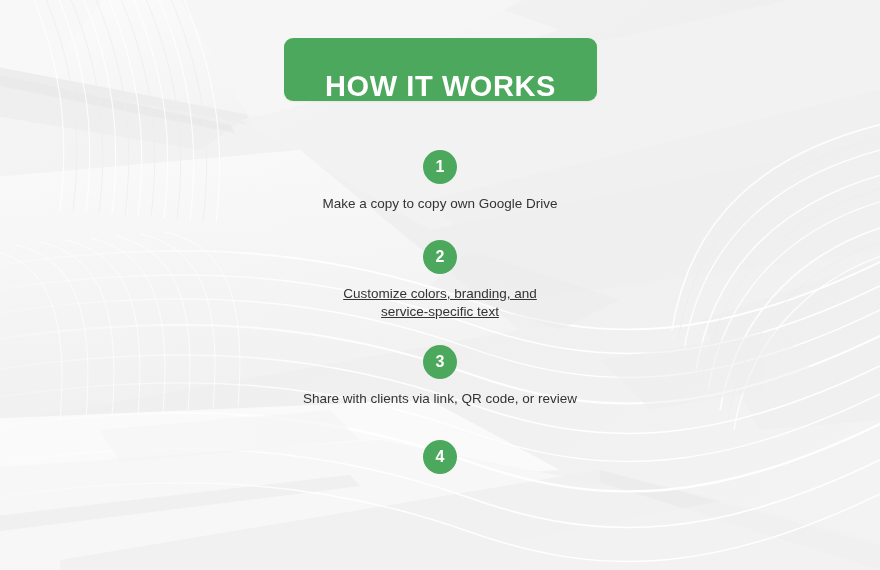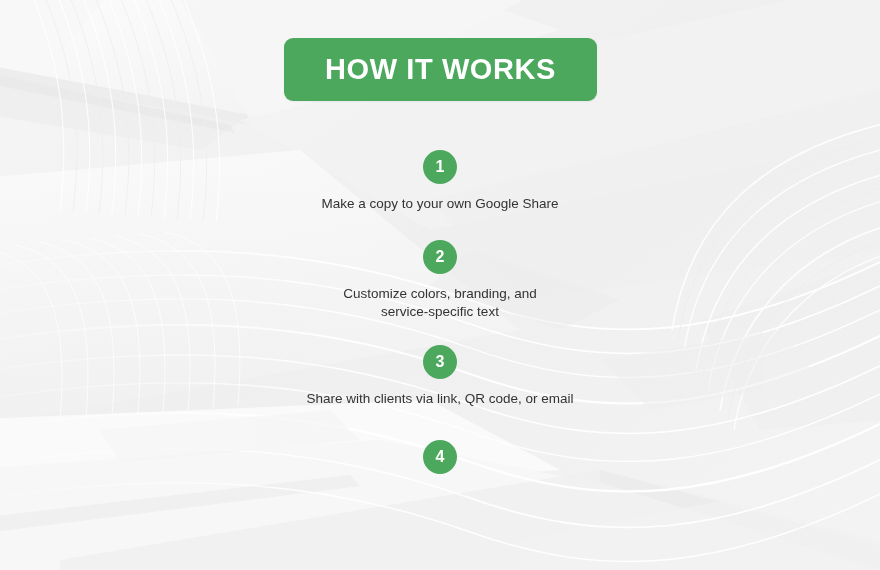--- a/index.html
+++ b/index.html
@@ -45,21 +45,21 @@
 
   .title-badge {
     position: absolute;
     left: 284px;
     top: 38px;
     width: 313px;
     height: 63px;
     border-radius: 9px;
     background: #4ca85c;
     display: flex;
-    align-items: center;
+    align-items: flex-end;
     justify-content: center;
     box-shadow: 0 1px 2px rgba(0,0,0,0.05);
   }
 
   .title-badge-text {
     color: #ffffff;
     font-size: 29px;
     font-weight: bold;
     letter-spacing: 0.6px;
     line-height: 1;
@@ -238,35 +238,35 @@
     <div class="title-badge">
       <span class="title-badge-text">HOW IT WORKS</span>
     </div>
 
     <div class="steps">
 
       <div class="step step-1">
         <div class="step-badge">
           <span class="step-number">1</span>
         </div>
-        <div class="step-text">Make a copy to your own Google Share</div>
+        <div class="step-text">Make a copy to copy own Google Drive</div>
       </div>
 
       <div class="step step-2">
         <div class="step-badge">
           <span class="step-number">2</span>
         </div>
-        <div class="step-text" style="max-width:210px;">Customize colors, branding, and service-specific text</div>
+        <div class="step-text" style="max-width:210px;text-decoration:underline;">Customize colors, branding, and service-specific text</div>
       </div>
 
       <div class="step step-3">
         <div class="step-badge">
           <span class="step-number">3</span>
         </div>
-        <div class="step-text">Share with clients via link, QR code, or email</div>
+        <div class="step-text">Share with clients via link, QR code, or review</div>
       </div>
 
       <div class="step step-4">
         <div class="step-badge">
           <span class="step-number">4</span>
         </div>
       </div>
 
     </div>
   </div>

